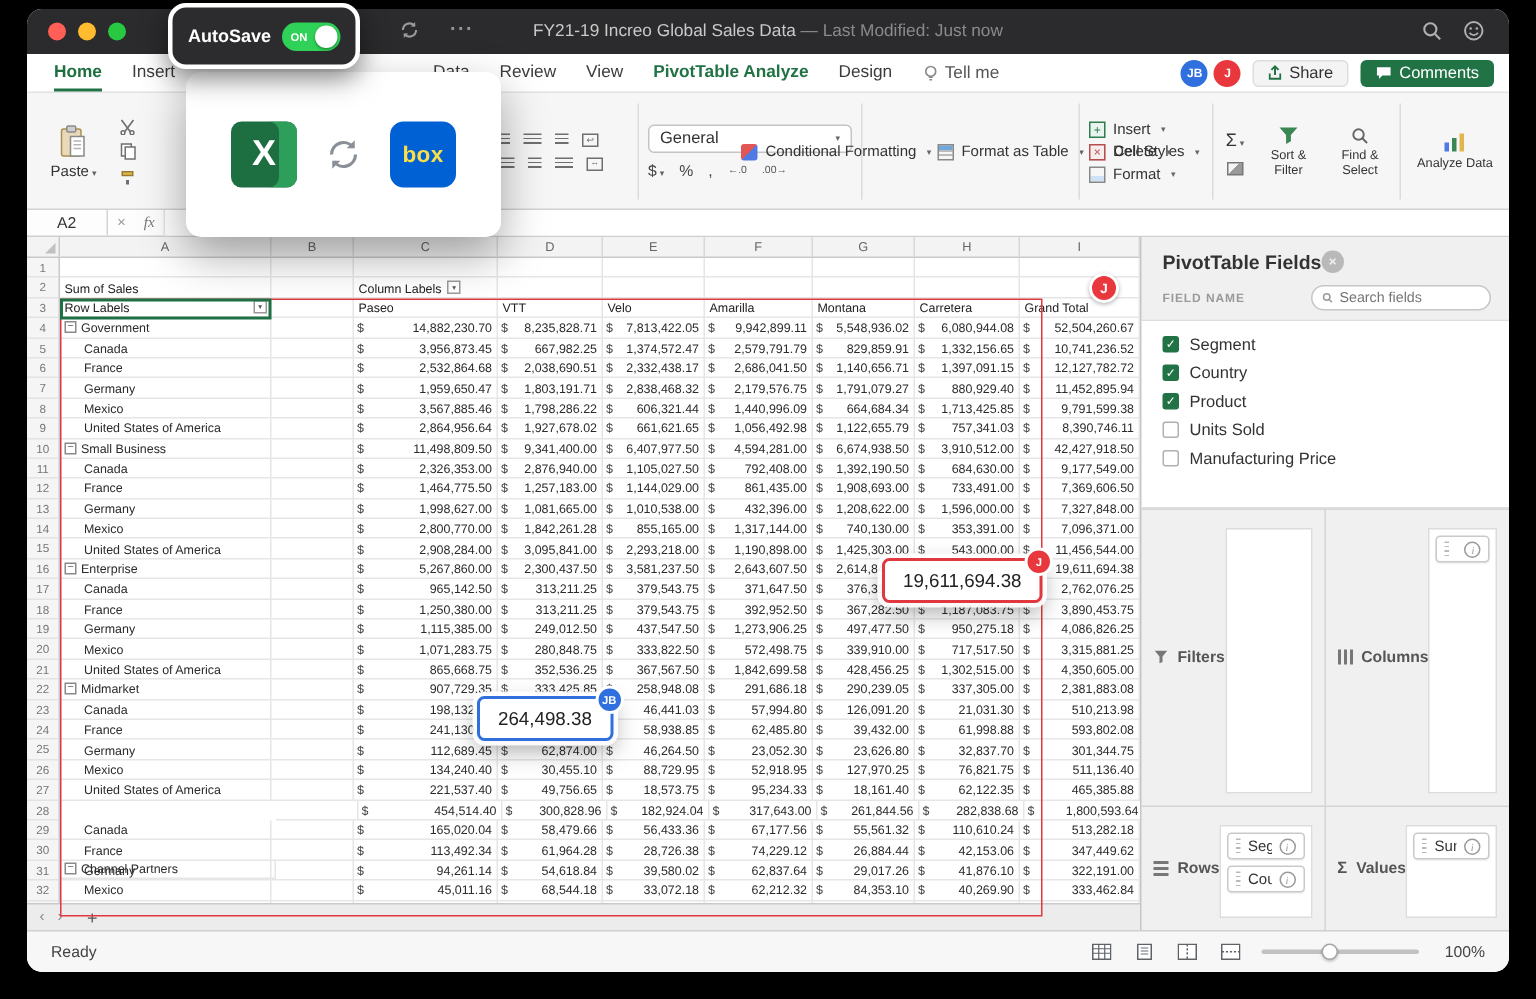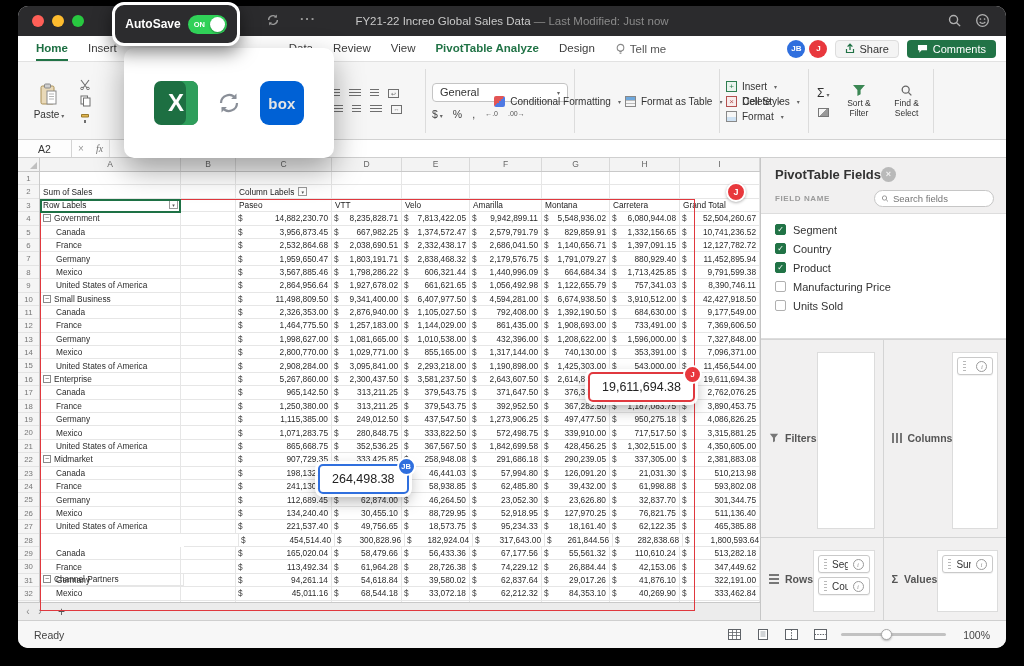--- a/index.html
+++ b/index.html
@@ -160,21 +160,21 @@
   .zoomlabel{font-size:10.5px;color:#444;min-width:30px;text-align:right;}
 
   
   .spotlight{position:absolute;left:112px;top:2px;width:128px;height:44px;background:#2c2c2e;border:3px solid #fff;border-radius:12px;z-index:20;display:flex;align-items:center;justify-content:center;gap:7px;box-shadow:0 6px 18px rgba(0,0,0,.5);}
   .as-label{color:#fff;font-size:12px;font-weight:600;}
   .as-toggle{width:39px;height:19px;border-radius:10px;background:#30d158;position:relative;display:flex;align-items:center;}
   .as-on{color:#fff;font-size:7.5px;font-weight:700;margin-left:6px;}
   .as-knob{position:absolute;right:2px;top:2px;width:15px;height:15px;border-radius:50%;background:#fff;box-shadow:0 1px 2px rgba(0,0,0,.35);}
   .ocard{position:absolute;left:124px;top:48px;width:210px;height:110px;background:#fff;border-radius:10px;z-index:19;display:flex;align-items:center;justify-content:center;gap:18px;box-shadow:0 12px 30px rgba(0,0,0,.35);}
   .excel-logo{width:44px;height:44px;border-radius:7px;background:#1d6f42;position:relative;display:flex;align-items:center;justify-content:center;color:#fff;font-weight:700;font-size:24px;box-shadow:inset -12px 0 0 #2e9e5b;}
-  .box-logo{width:44px;height:44px;border-radius:9px;background:#0061d5;display:flex;align-items:center;justify-content:center;color:#e5e5e5;font-weight:700;font-size:15px;letter-spacing:.2px;}
+  .box-logo{width:44px;height:44px;border-radius:9px;background:#0061d5;display:flex;align-items:center;justify-content:center;color:#fde047;font-weight:700;font-size:15px;letter-spacing:.2px;}
   svg{display:block;}
 </style>
 </head>
 <body>
 
 <div class="stage">
   <div class="window">
 
     <div class="titlebar">
       <span class="tl r"></span>
@@ -183,21 +183,21 @@
       <span class="tb-ic tb-sync">
         <svg width="14" height="14" viewBox="0 0 14 14">
             <path d="M2.6 7a4.4 4.4 0 0 1 7.9-2.6" fill="none" stroke="#9a9a9a" stroke-width="1.4"></path>
             <path d="M10.8 1.6v3h-3z" fill="#9a9a9a"></path>
             <path d="M11.4 7a4.4 4.4 0 0 1-7.9 2.6" fill="none" stroke="#9a9a9a" stroke-width="1.4"></path>
             <path d="M3.2 12.4v-3h3z" fill="#9a9a9a"></path>
           </svg>
       </span>
       <span class="tb-ic tb-dots">···</span>
       <div class="tb-title">
-        <span>FY21-22 Increo Global Sales Data</span>
+        <span>FY21-19 Increo Global Sales Data</span>
         <span class="dim">— Last Modified: Just now</span>
       </div>
       <span class="tb-right tb-search">
         <svg width="15" height="15" viewBox="0 0 16 16">
             <circle cx="7" cy="7" r="4.3" fill="none" stroke="#b0b0b0" stroke-width="1.5"></circle>
             <line x1="10.3" y1="10.3" x2="14" y2="14" stroke="#b0b0b0" stroke-width="1.5"></line>
           </svg>
       </span>
       <span class="tb-right tb-smile">
         <svg width="15" height="15" viewBox="0 0 16 16">
@@ -361,20 +361,30 @@
         </div>
         <div class="stackbtn">
           <svg width="13" height="13" viewBox="0 0 16 16">
               <circle cx="7" cy="7" r="4.3" fill="none" stroke="#666" stroke-width="1.6"></circle>
               <line x1="10.3" y1="10.3" x2="14" y2="14" stroke="#666" stroke-width="1.6"></line>
             </svg>
           <span>Find &amp; Select</span>
         </div>
       </div>
       <div class="rsep"></div>
+      <div class="rgroup g-analyze">
+        <div class="stackbtn" style="width:56px">
+          <svg width="16" height="14" viewBox="0 0 16 14">
+              <rect x="1" y="7" width="3" height="6" fill="#4f79e3"></rect>
+              <rect x="6" y="4" width="3" height="9" fill="#3b8754"></rect>
+              <rect x="11" y="1" width="3" height="12" fill="#e2b64f"></rect>
+            </svg>
+          <span>Analyze Data</span>
+        </div>
+      </div>
     </div>
 
     <div class="formulabar">
       <div class="namebox">A2</div>
       <div class="fb-x">×</div>
       <div class="fb-fx">fx</div>
       <div class="fb-input"></div>
     </div>
 
     <div class="main">
@@ -831,21 +841,21 @@
                 <div class="cell lbl ind" style="width: 141px;">
                   <span>Mexico</span>
                 </div>
                 <div class="cell" style="width: 55px;"></div>
                 <div class="cell val" style="width: 96px;">
                   <span class="cur">$</span>
                   <span class="num">2,800,770.00</span>
                 </div>
                 <div class="cell val" style="width: 70px;">
                   <span class="cur">$</span>
-                  <span class="num">1,029,771.00</span>
+                  <span class="num">1,842,261.28</span>
                 </div>
                 <div class="cell val" style="width: 68px;">
                   <span class="cur">$</span>
                   <span class="num">855,165.00</span>
                 </div>
                 <div class="cell val" style="width: 72px;">
                   <span class="cur">$</span>
                   <span class="num">1,317,144.00</span>
                 </div>
                 <div class="cell val" style="width: 68px;">
@@ -1555,25 +1565,25 @@
             <div class="field-row">
               <span class="cb checked">✓</span>
               <span class="field-label">Country</span>
             </div>
             <div class="field-row">
               <span class="cb checked">✓</span>
               <span class="field-label">Product</span>
             </div>
             <div class="field-row">
               <span class="cb"></span>
-              <span class="field-label">Manufacturing Price</span>
+              <span class="field-label">Units Sold</span>
             </div>
             <div class="field-row">
               <span class="cb"></span>
-              <span class="field-label">Units Sold</span>
+              <span class="field-label">Manufacturing Price</span>
             </div>
           </div>
         <div class="quadrow qr1">
           <div class="quad qleft">
             <div class="qhead">
               <svg width="10" height="10" viewBox="0 0 12 12">
                   <path d="M1 1h10L7.2 5.6V10l-2.4 1V5.6z" fill="#777"></path>
                 </svg>
               <span>Filters</span>
             </div>

